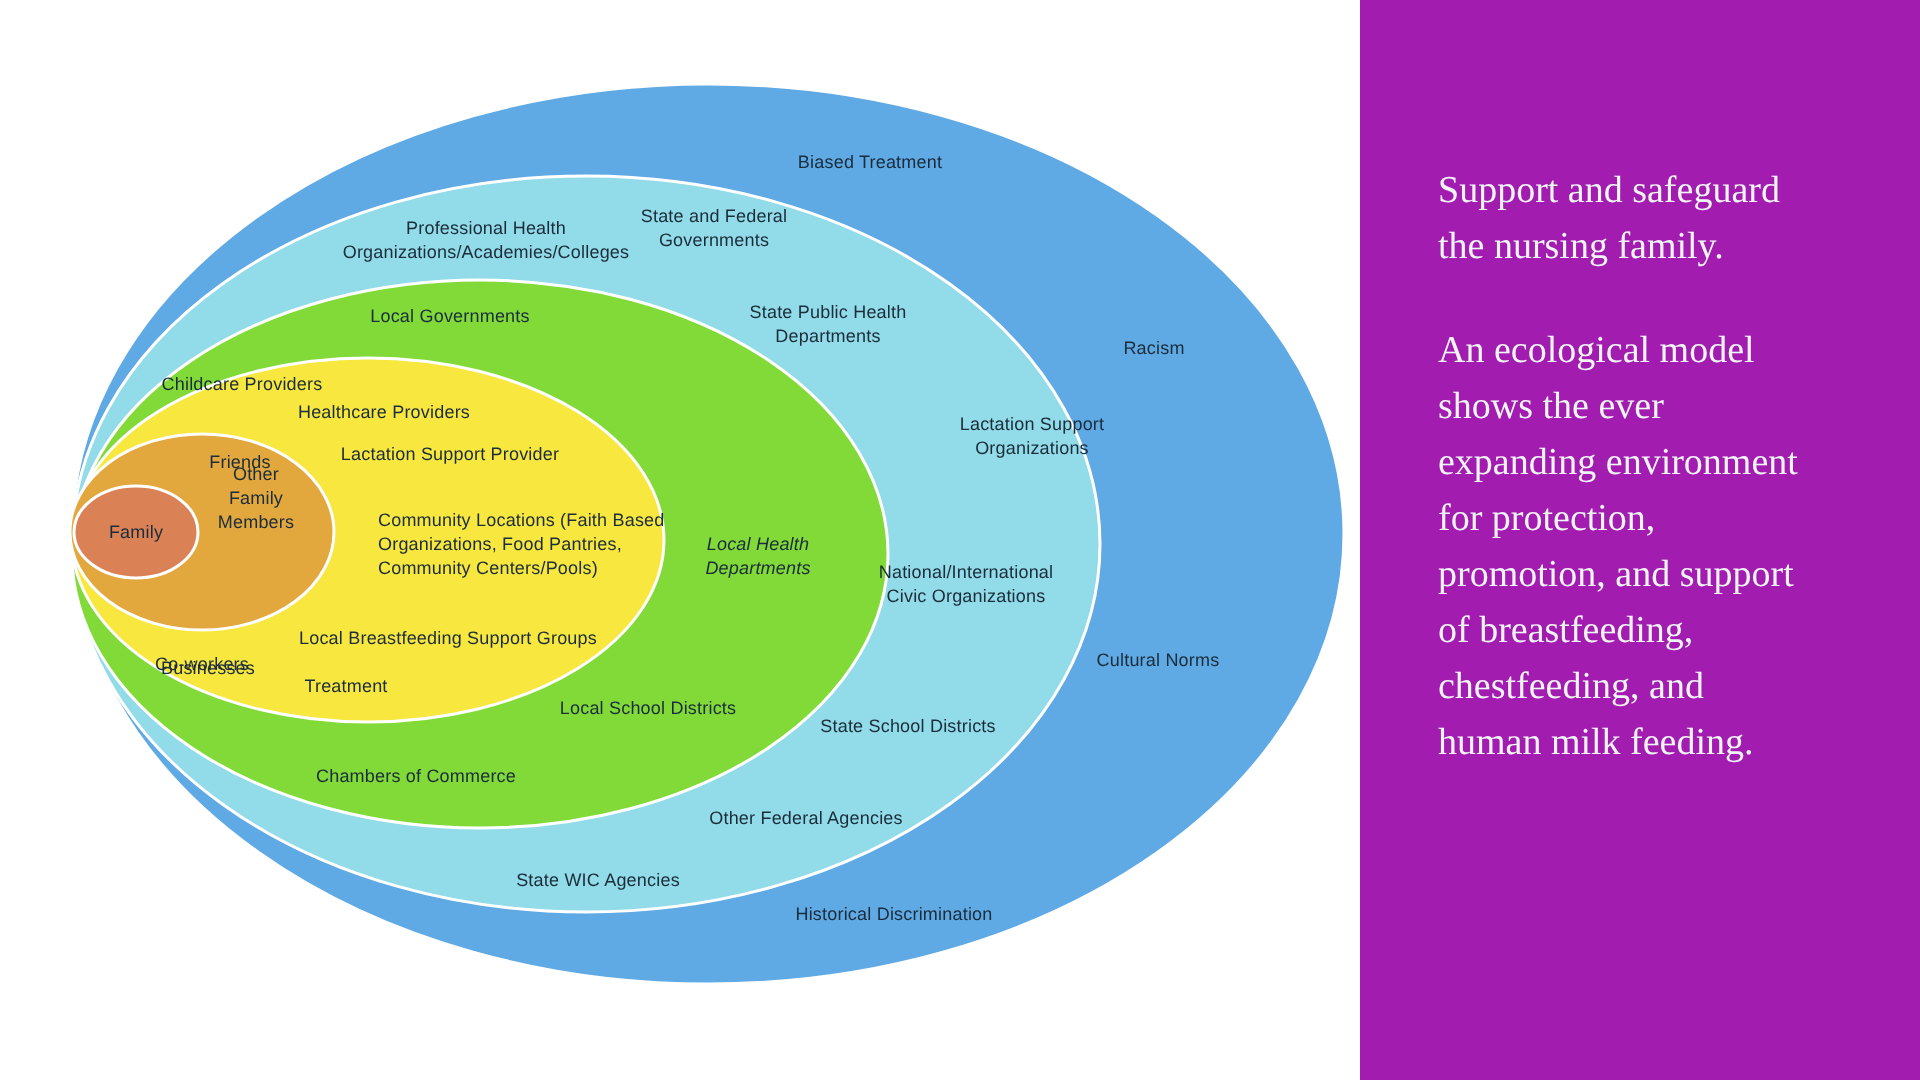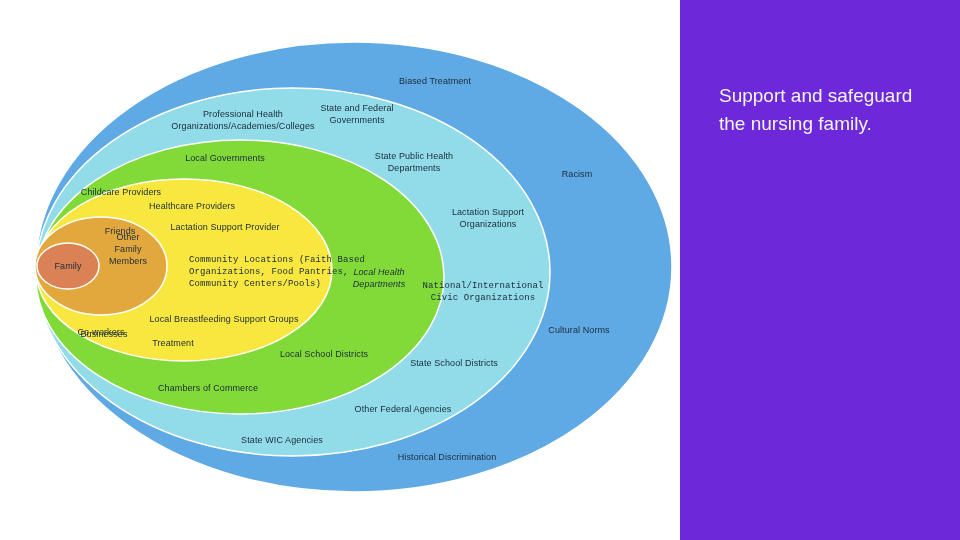--- a/index.html
+++ b/index.html
@@ -42,21 +42,20 @@
     text-align: center;
     white-space: pre-line;
     font-size: 9px;
     line-height: 1.35;
     color: #1b2c3a;
     letter-spacing: 0.1px;
   }
   .dlabel.left {
     transform: translateY(-50%);
     text-align: left;
-    font-family: Liberation Mono, monospace;
   }
   .panel {
     flex: 1 1 auto;
     width: 280px;
     height: 540px;
     background: #4285f4;
     color: #f2f5f8;
     box-sizing: border-box;
     padding: 82px 18px 0 39px;
   }
@@ -86,27 +85,27 @@
         <div class="dlabel" style="left: 435px; top: 81px; color: rgb(27, 44, 58);">Biased Treatment</div>
         <div class="dlabel" style="left: 577px; top: 174px; color: rgb(27, 44, 58);">Racism</div>
         <div class="dlabel" style="left: 579px; top: 330px; color: rgb(27, 44, 58);">Cultural Norms</div>
         <div class="dlabel" style="left: 447px; top: 457px; color: rgb(27, 44, 58);">Historical Discrimination</div>
         <div class="dlabel" style="left: 243px; top: 120px; color: rgb(27, 44, 58);">Professional Health
 Organizations/Academies/Colleges</div>
         <div class="dlabel" style="left: 357px; top: 114px; color: rgb(27, 44, 58);">State and Federal
 Governments</div>
         <div class="dlabel" style="left: 414px; top: 162px; color: rgb(27, 44, 58);">State Public Health
 Departments</div>
-        <div class="dlabel" style="left: 488px; top: 218px; color: rgb(27, 44, 58);">Lactation Support
+        <div class="dlabel" style="left: 516px; top: 218px; color: rgb(27, 44, 58);">Lactation Support
 Organizations</div>
-        <div class="dlabel" style="left: 483px; top: 292px; color: rgb(27, 44, 58); font-family: Liberation Mono, monospace;">National/International
+        <div class="dlabel" style="left: 483px; top: 292px; color: rgb(27, 44, 58);">National/International
 Civic Organizations</div>
         <div class="dlabel" style="left: 454px; top: 363px; color: rgb(27, 44, 58);">State School Districts</div>
         <div class="dlabel" style="left: 403px; top: 409px; color: rgb(27, 44, 58);">Other Federal Agencies</div>
-        <div class="dlabel" style="left: 282px; top: 440px; color: rgb(27, 44, 58);">State WIC Agencies</div>
+        <div class="dlabel" style="left: 299px; top: 440px; color: rgb(27, 44, 58);">State WIC Agencies</div>
         <div class="dlabel" style="left: 225px; top: 158px; color: rgb(27, 44, 58);">Local Governments</div>
         <div class="dlabel" style="left: 379px; top: 278px; color: rgb(27, 44, 58); font-style: italic;">Local Health
 Departments</div>
         <div class="dlabel" style="left: 324px; top: 354px; color: rgb(27, 44, 58);">Local School Districts</div>
         <div class="dlabel" style="left: 208px; top: 388px; color: rgb(27, 44, 58);">Chambers of Commerce</div>
         <div class="dlabel" style="left: 192px; top: 206px; color: rgb(27, 44, 58);">Healthcare Providers</div>
         <div class="dlabel" style="left: 121px; top: 192px; color: rgb(27, 44, 58);">Childcare Providers</div>
         <div class="dlabel" style="left: 225px; top: 227px; color: rgb(27, 44, 58); text-align: center;">Lactation Support Provider</div>
         <div class="dlabel left" style="left: 189px; top: 272px; color: rgb(27, 44, 58);">Community Locations (Faith Based
 Organizations, Food Pantries,
@@ -116,18 +115,26 @@
         <div class="dlabel" style="left: 173px; top: 343px; color: rgb(27, 44, 58);">Treatment</div>
         <div class="dlabel" style="left: 101px; top: 231px; color: rgb(27, 44, 58); padding-left: 38px;">Friends</div>
         <div class="dlabel" style="left: 128px; top: 249px; color: rgb(27, 44, 58);">Other
 Family
 Members</div>
         <div class="dlabel" style="left: 101px; top: 299px; color: rgb(27, 44, 58); margin-top: 33px;">Co-workers</div>
         <div class="dlabel" style="left: 68px; top: 266px; color: rgb(27, 44, 58);">Family</div>
       </div>
   </div>
 
-  <aside class="panel" style="background: #6d28d9; color: rgb(242, 245, 248);">
+  <aside class="panel" style="background: #a21caf; color: rgb(242, 245, 248); font-family: Liberation Serif, serif;">
     <p>Support and safeguard
 the nursing family.</p>
+    <p>An ecological model
+shows the ever
+expanding environment
+for protection,
+promotion, and support
+of breastfeeding,
+chestfeeding, and
+human milk feeding.</p>
   </aside>
 
 </div>
 
 </body></html>

